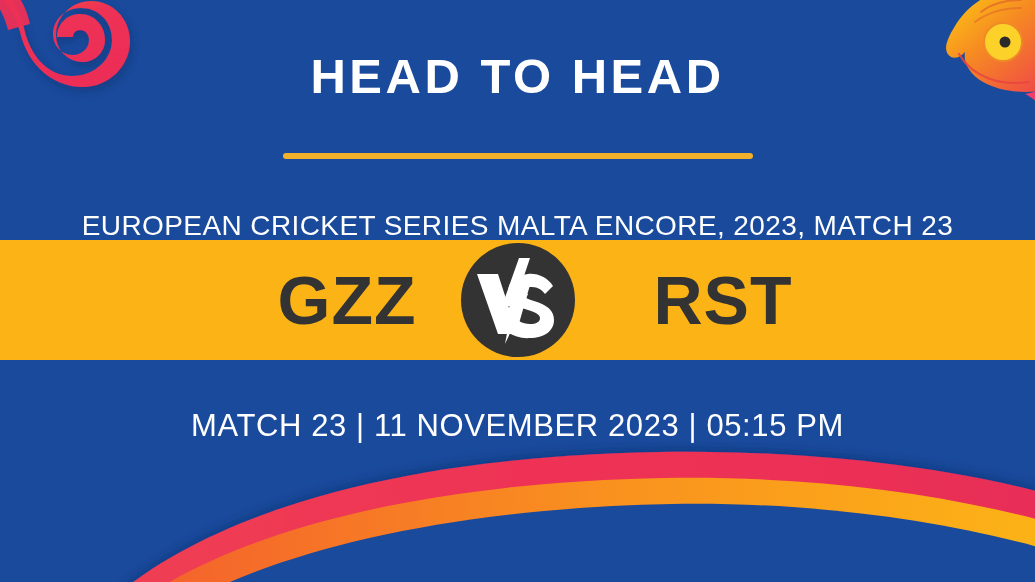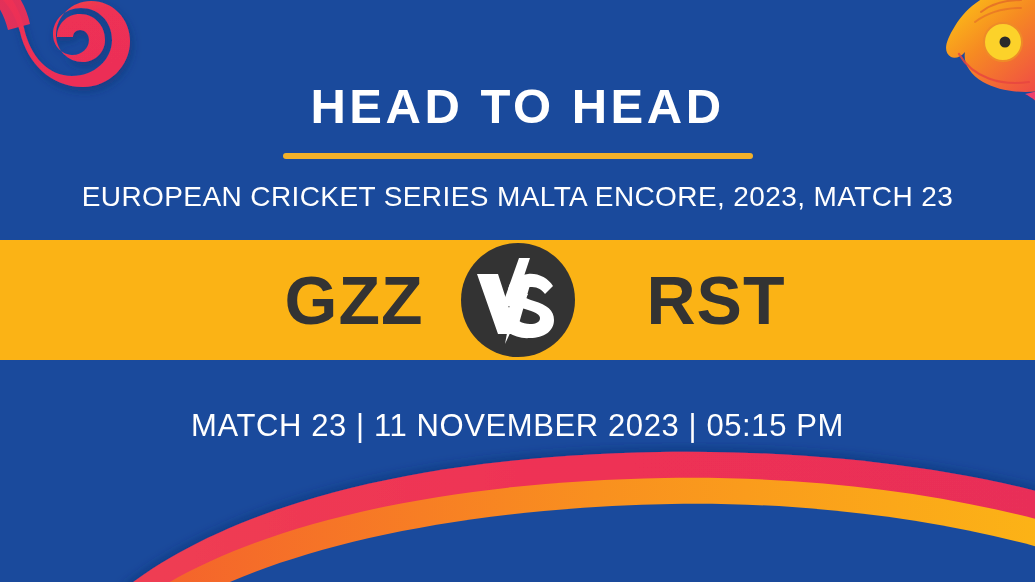--- a/index.html
+++ b/index.html
@@ -20,21 +20,21 @@
   .deco { position:absolute; pointer-events:none; }
   #swirl-top-left { left:-6px; top:-10px; width:160px; height:130px; }
   #chameleon-top-right { right:-4px; top:-6px; width:110px; height:140px; }
   #ribbons-bottom { left:0; bottom:0; width:1035px; height:140px; }
 
   
   #header {
     position:absolute; left:0; top:0; width:100%;
     height:240px;
     display:flex; flex-direction:column;
-    align-items:center; justify-content:center;
+    align-items:center; justify-content:space-between;
   }
   #h2h-title {
     margin-top:52px;
     color:#ffffff;
     font-size:49px;
     font-weight:bold;
     letter-spacing:3.5px;
     line-height:1;
     text-align:center;
     white-space:nowrap;
@@ -58,21 +58,21 @@
 
   
   #versus-band {
     position:absolute; left:0; top:240px;
     width:100%; height:120px;
     background:#fbb315;
     display:flex; align-items:center; justify-content:center;
   }
   #team-row {
     display:flex; align-items:center; justify-content:center;
-    gap:0px;
+    gap:7px;
   }
   .team-code {
     color:#333333;
     font-size:68px;
     font-weight:bold;
     letter-spacing:1px;
     line-height:1;
     width:208px;
     text-align:center;
   }

